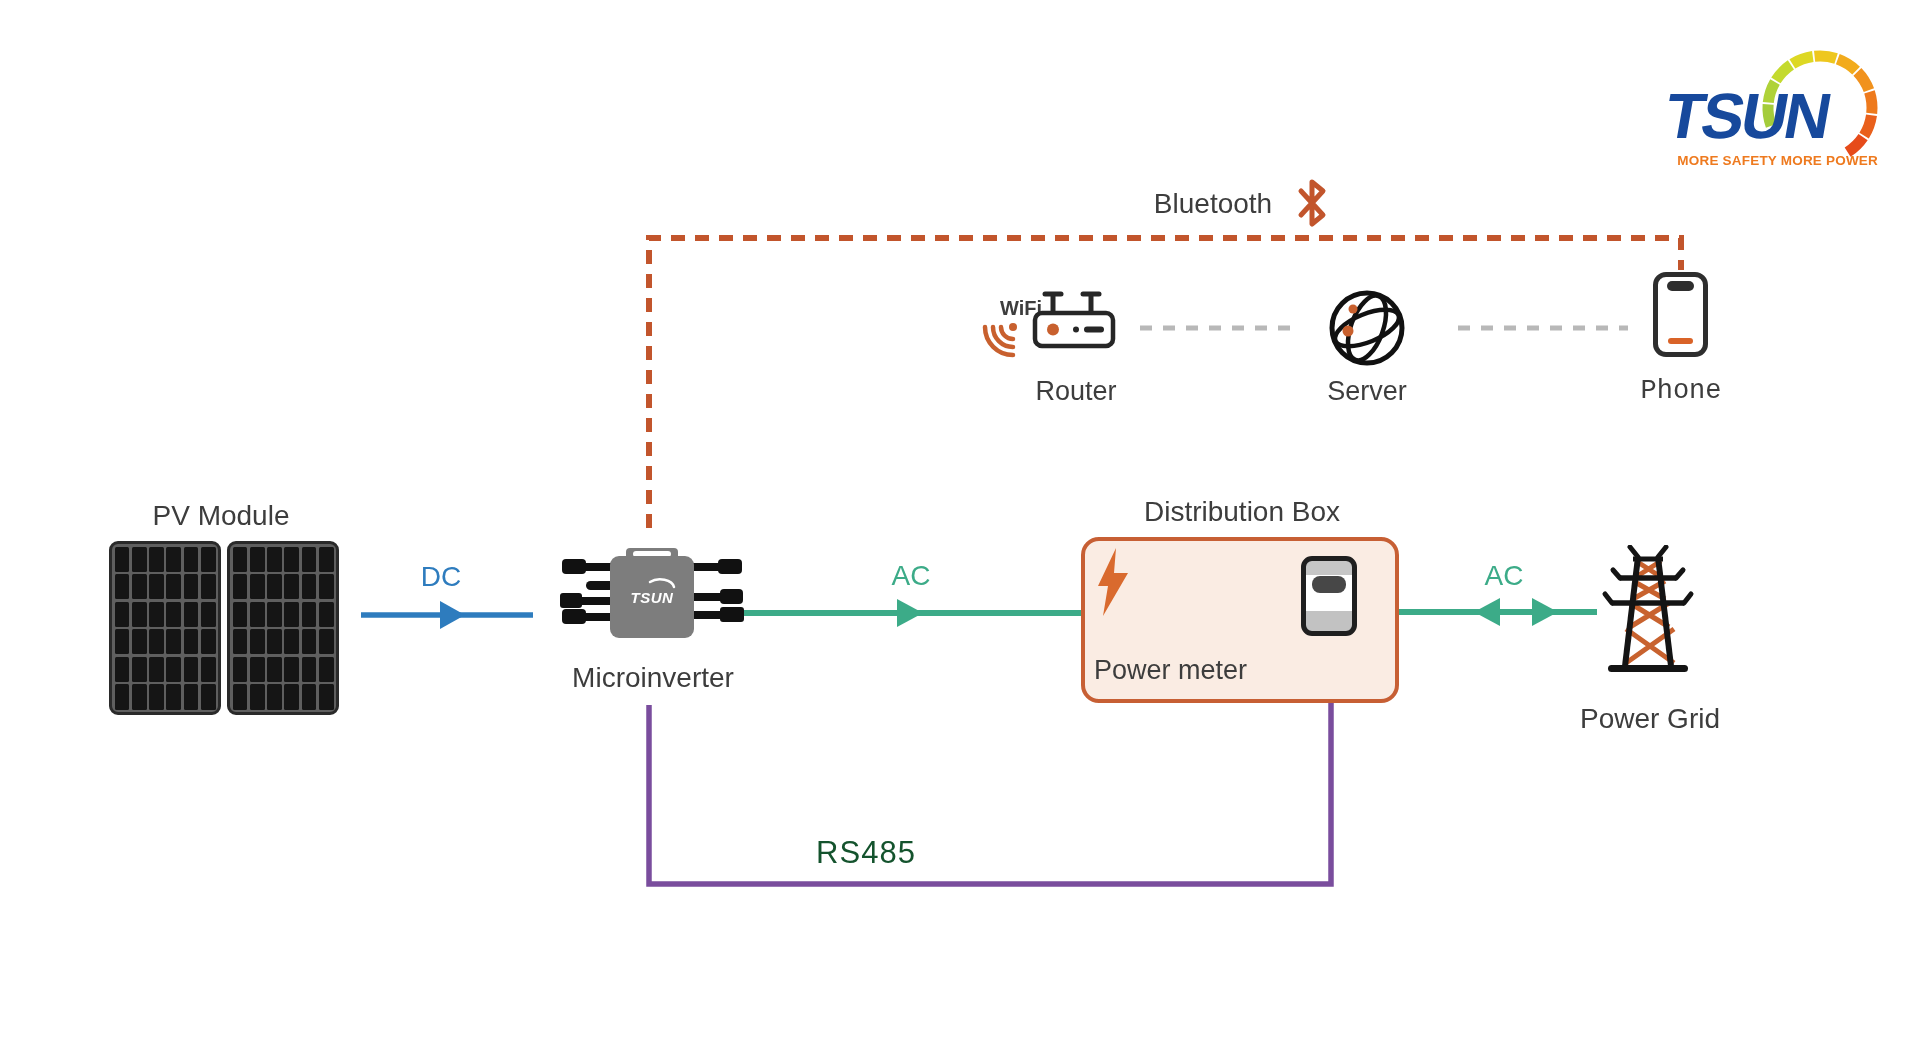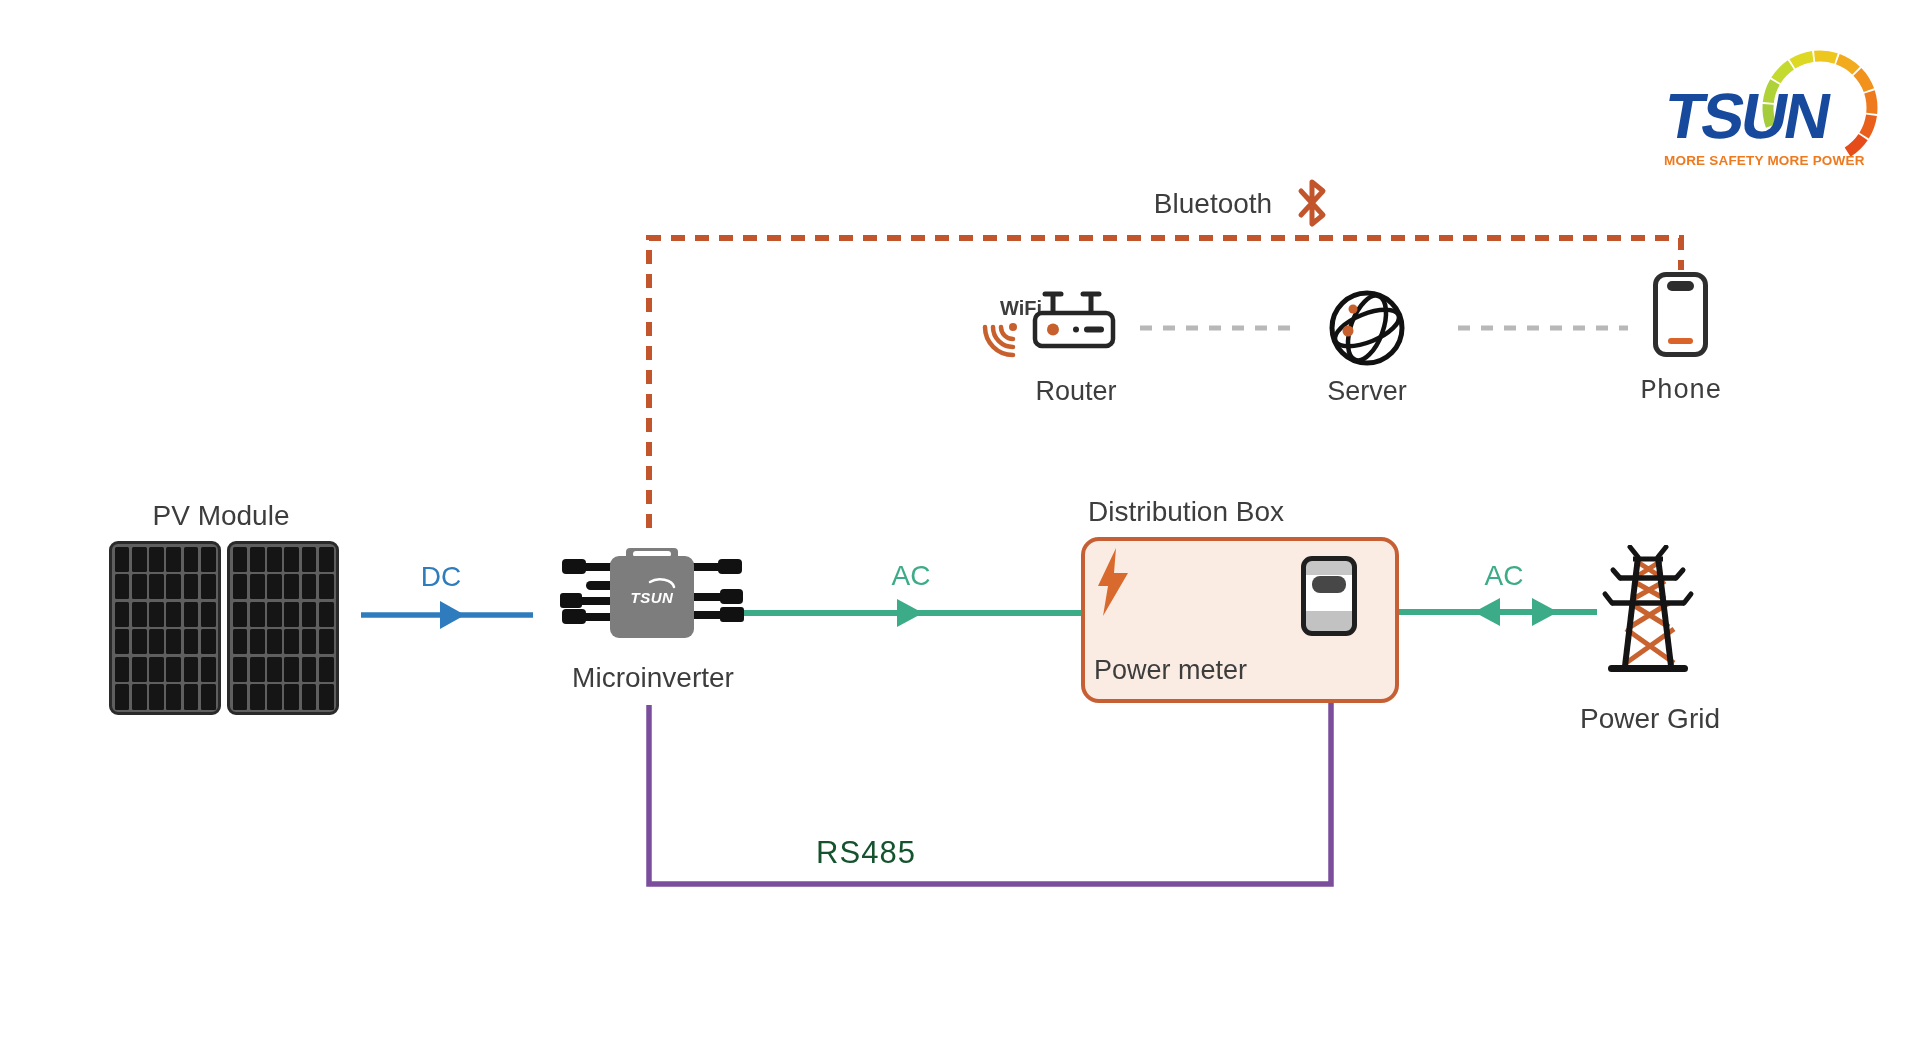--- a/index.html
+++ b/index.html
@@ -21,21 +21,21 @@
   .meter{position:absolute;left:1301px;top:556px;width:56px;height:80px;box-sizing:border-box;
          border:5px solid #1f1f1f;border-radius:11px;
          background:linear-gradient(180deg,#c6c6c6 0 20%,#ffffff 20% 72%,#c2c2c2 72% 100%);}
   .meter .display{position:absolute;left:6px;right:6px;top:15px;height:17px;background:#474747;border-radius:8px;}
   .phone{position:absolute;left:1653px;top:272px;width:55px;height:85px;box-sizing:border-box;
          border:5px solid #2e2e2e;border-radius:13px;background:#ffffff;}
   .phone .notch{position:absolute;left:9px;right:9px;top:4px;height:10px;background:#2e2e2e;border-radius:5px;}
   .phone .homebar{position:absolute;left:10px;right:10px;bottom:8px;height:6px;background:#d96328;border-radius:3px;}
   .logo-brand{position:absolute;left:1666px;top:84px;font-size:64px;font-weight:bold;
               color:#17499c;letter-spacing:-3px;transform:skewX(-10deg);line-height:1;}
-  .logo-tagline{position:absolute;left:1664px;top:153px;width:214px;text-align:left;
+  .logo-tagline{position:absolute;left:1664px;top:153px;width:214px;text-align:right;
                 font-size:13.5px;font-weight:bold;color:#ee7a1f;letter-spacing:0.2px;white-space:nowrap;}
   svg{display:block;}
 </style>
 </head>
 <body>
 
 <div class="canvas">
 
   <svg class="abs" width="1920" height="1055" viewBox="0 0 1920 1055" style="left:0;top:0;pointer-events:none;">
 
@@ -211,21 +211,21 @@
     <rect x="66" y="8" width="52" height="16" rx="4" fill="#7d7d7d"></rect>
     <rect x="73" y="11" width="38" height="6" rx="3" fill="#ffffff"></rect>
     <rect x="50" y="16" width="84" height="82" rx="9" fill="#7d7d7d"></rect>
     <path d="M90 42 A14 9 0 0 1 114 47" fill="none" stroke="#ffffff" stroke-width="2.5" stroke-linecap="round"></path>
     <text x="92" y="63" text-anchor="middle" font-family="Liberation Sans, sans-serif" font-size="15" font-weight="bold" font-style="italic" fill="#ffffff" letter-spacing="0.5">TSUN</text>
   </svg>
   <div class="label" style="left:653px;top:662px;font-size:28px;">Microinverter</div>
 
   <div class="label c-ac" style="left:911px;top:560px;font-size:28px;font-weight:500;">AC</div>
 
-  <div class="label" style="left:1186px;top:496px;font-size:28px;">Distribution Box</div>
+  <div class="label" style="left:1242px;top:496px;font-size:28px;">Distribution Box</div>
   <div class="distbox"></div>
   <svg class="abs" width="44" height="72" viewBox="0 0 44 72" style="left:1090px;top:546px;">
     <path d="M26 2 L8 40 L18 40 L13 70 L38 27 L24 27 Z" fill="#d96a2e"></path>
   </svg>
   <div class="label" style="left:1094px;top:655px;font-size:27px;transform:none;">Power meter</div>
   <div class="meter">
     <div class="display"></div>
   </div>
 
   <div class="label c-ac" style="left:1504px;top:560px;font-size:28px;font-weight:500;">AC</div>

